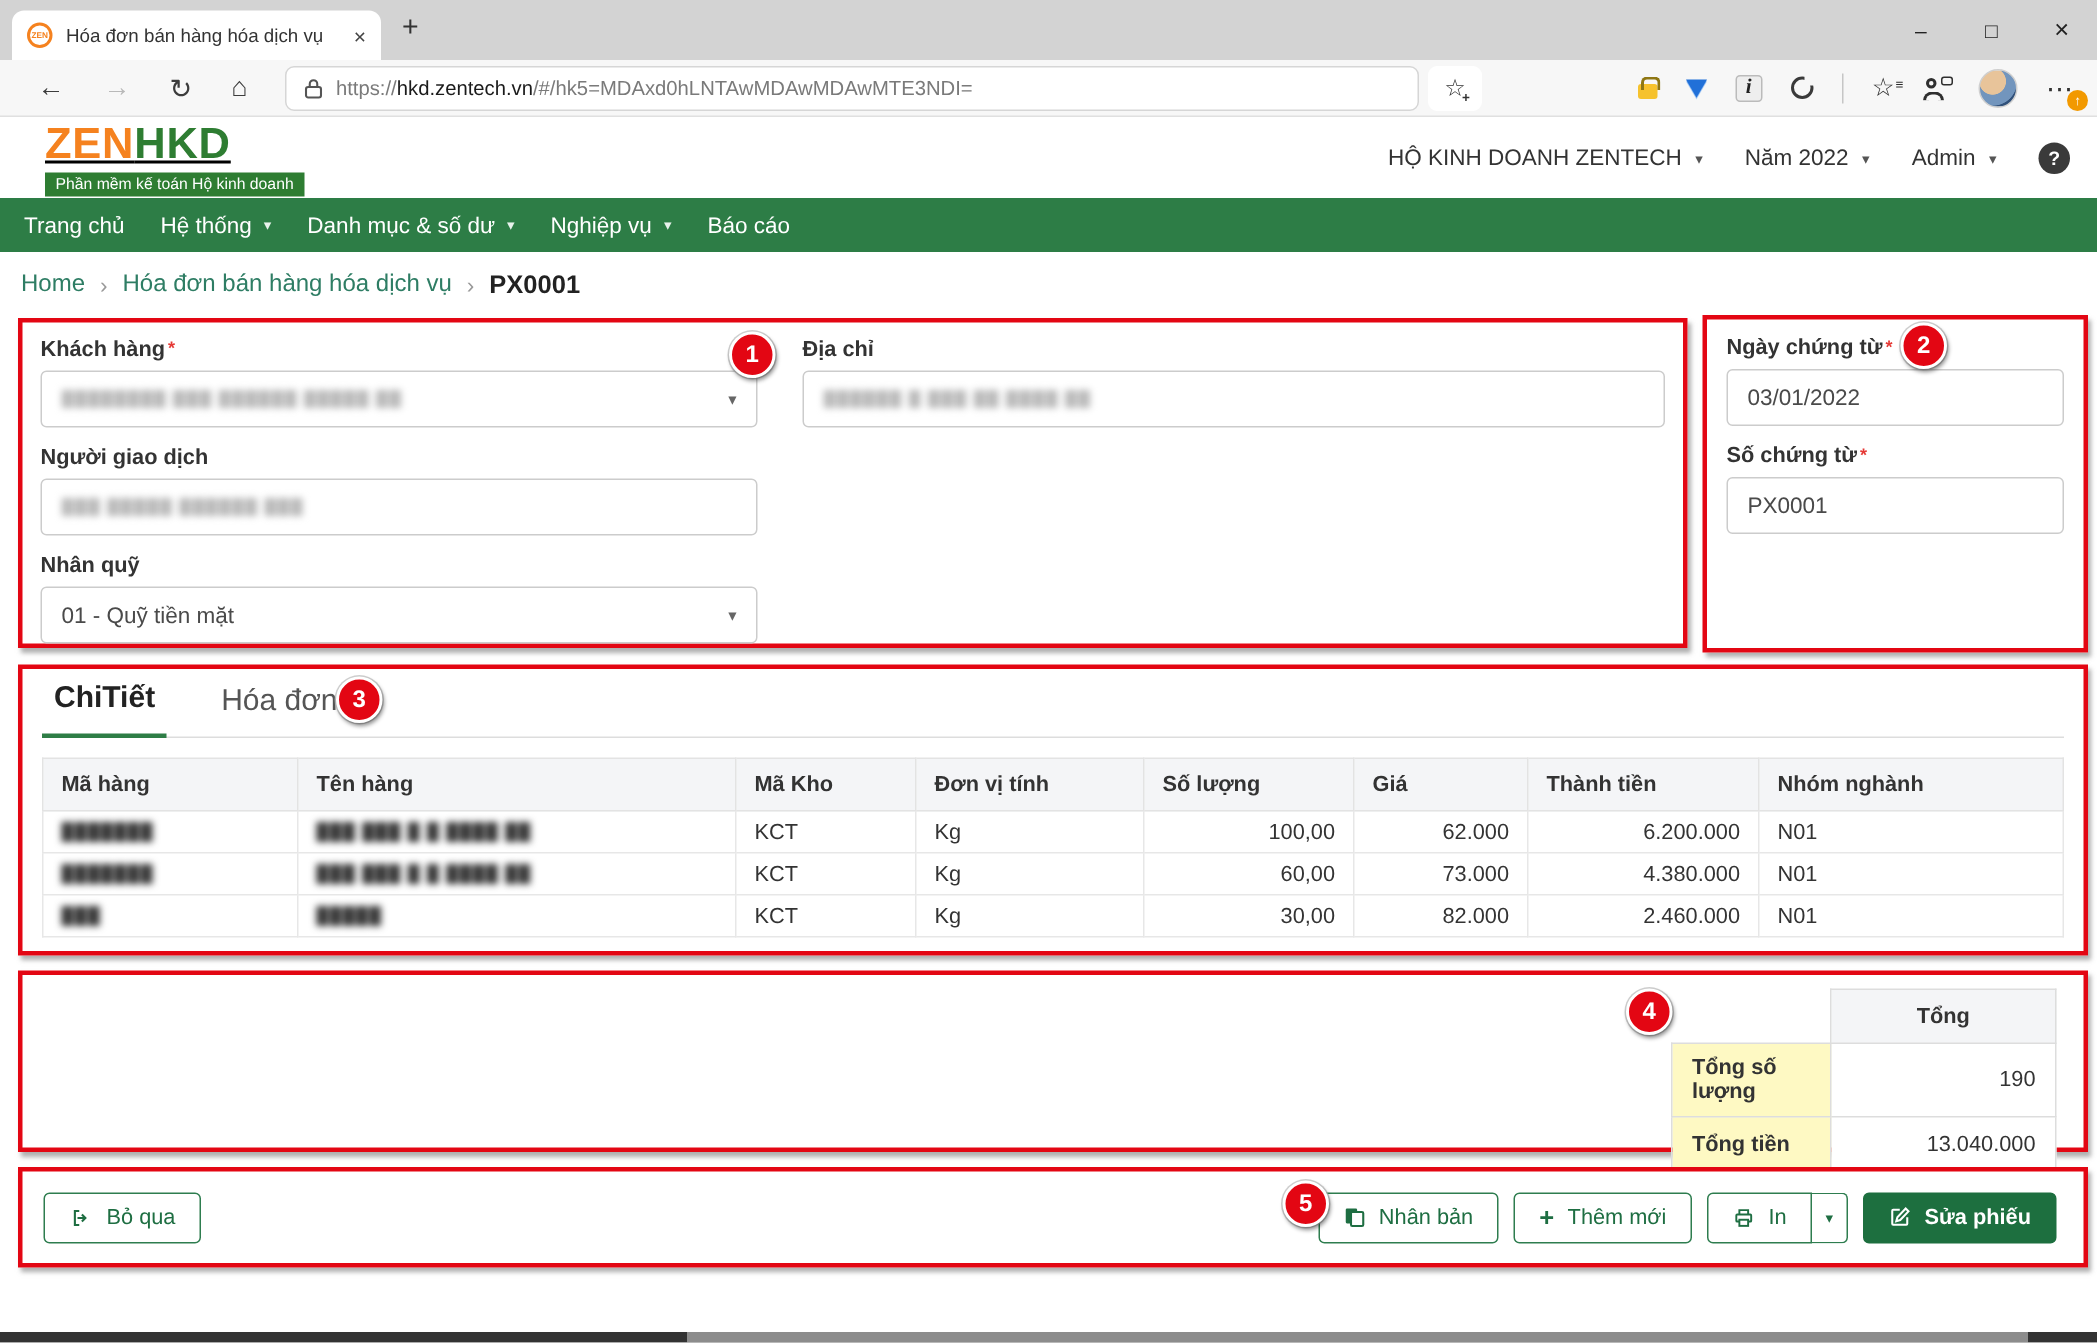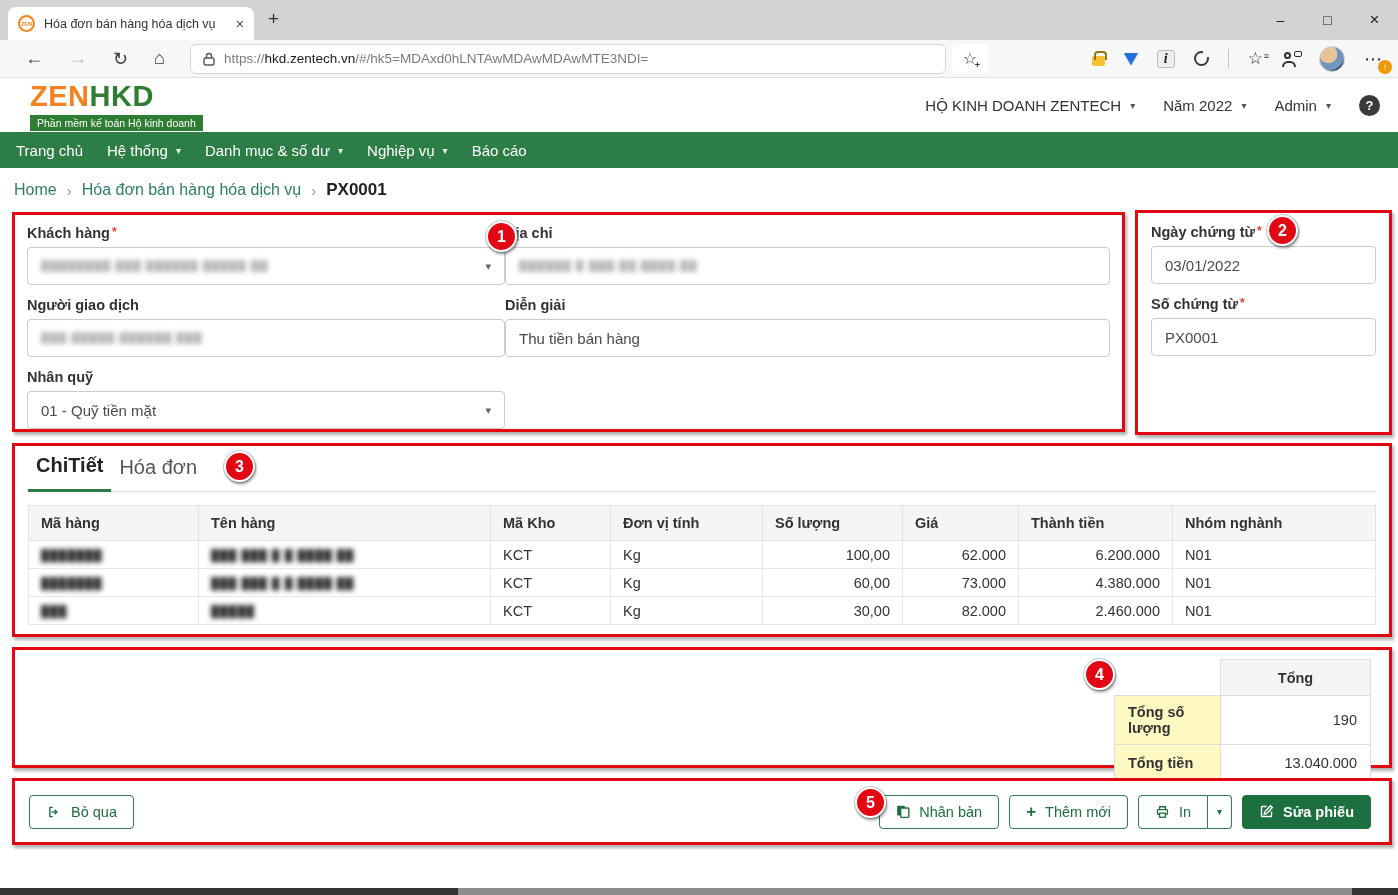--- a/index.html
+++ b/index.html
@@ -37,21 +37,21 @@
   .fb-ic { position:relative; width:18px; height:16px; }
   .fb-ic .head { position:absolute; left:2px; top:1px; width:7px; height:7px; border:2px solid #2f2f2f; border-radius:50%; }
   .fb-ic .torso { position:absolute; left:0; bottom:0; width:14px; height:6px; border:2px solid #2f2f2f; border-bottom:none; border-radius:7px 7px 0 0; }
   .fb-ic .bubble { position:absolute; right:-2px; top:0; width:8px; height:6px; border:1.5px solid #2f2f2f; border-radius:2px; background:#f7f7f7; }
   .avatar { width:26px; height:26px; border-radius:50%; background:radial-gradient(circle at 35% 30%, #e8c49a 0 38%, #7295bd 40% 70%, #31517a 72%); border:1px solid #cfcfcf; }
   .more-ic { position:relative; font-size:18px; color:#333; padding-right:4px; }
   .more-ic .upd { position:absolute; right:-6px; bottom:-4px; width:14px; height:14px; border-radius:50%; background:#f29900; color:#fff; font-size:9px; font-weight:bold; display:flex; align-items:center; justify-content:center; }
 
   
   .appheader { position:absolute; top:79px; left:0; right:0; height:53px; background:#fff; }
-  .logo { position:absolute; left:30px; top:1px; }
+  .logo { position:absolute; left:30px; top:1px;text-decoration:underline; }
   .logo .big { font-size:29px; font-weight:bold; letter-spacing:0.5px; }
   .logo .zen { color:#f5821f; } .logo .hkd { color:#2e7d32; }
   .tagline { display:inline-block; background:#2e7d32; color:#fff; font-size:10.5px; padding:2px 7px; margin-top:1px; }
   .hdr-right { position:absolute; right:18px; top:0; height:53px; display:flex; align-items:center; gap:28px; font-size:15px; color:#333; }
   .hdr-item { display:flex; align-items:center; gap:9px; }
   .caret { font-size:10px; color:#555; }
   .help-ic { width:21px; height:21px; border-radius:50%; background:#3a3a3a; color:#fff; font-weight:bold; font-size:13px; display:flex; align-items:center; justify-content:center; }
 
   
   .navbar { position:absolute; top:132px; left:0; right:0; height:36px; background:#2d7d46; display:flex; align-items:center; padding-left:16px; gap:24px; }
@@ -59,40 +59,40 @@
   .nav-item .caret { color:#e8f2ec; }
 
   
   .breadcrumb { position:absolute; top:168px; left:0; right:0; height:44px; display:flex; align-items:center; padding-left:14px; gap:10px; font-size:16px; }
   .bc-link { color:#2e7d64;text-align:center; }
   .bc-sep { color:#999; font-size:15px; }
   .bc-current { color:#222; font-weight:bold; font-size:17px; }
 
   
   .rbox { position:absolute; background:#fff; border:3px solid #e30613; box-shadow:2px 3px 3px rgba(110,110,110,.55); }
-  .box1 { left:12px; top:212px; width:1113px; height:220px; padding:10px 12px; display:flex; }
+  .box1 { left:12px; top:212px; width:1113px; height:220px; padding:10px 12px; display:flex; gap:30px; }
   .box2 { left:1135px; top:210px; width:257px; height:225px; padding:11px 13px; }
   .box3 { left:12px; top:443px; width:1380px; height:194px; padding:0 13px; overflow:hidden; }
   .box4 { left:12px; top:647px; width:1380px; height:121px; }
   .box5 { left:12px; top:778px; width:1380px; height:67px; display:flex; align-items:center; justify-content:space-between; padding:0 18px 0 14px; }
 
   
   .col-l { width:478px; } .col-r { flex:1; }
   .fgroup { margin-bottom:12px; }
   .flabel { display:block; font-size:14.5px; font-weight:bold; color:#333; margin-bottom:6px; }
   .req { color:#e53935; font-size:12px; vertical-align:top; margin-left:2px; }
   .ctrl { height:38px; border:1px solid #ccc; border-radius:4px; background:#fff; display:flex; align-items:center; justify-content:space-between; padding:0 13px; font-size:15px; color:#4a4a4a; }
   .ctrl .caret { color:#666; font-size:11px; }
   .blurred { filter:blur(2.5px); color:#b9b9b9; font-size:11px; letter-spacing:1px; overflow:hidden; white-space:nowrap; }
 
   
   .tabs { height:46px; border-bottom:1px solid #ddd; display:flex; align-items:flex-end; }
   .dtab { font-size:20px; padding:12px 8px; color:#555; }
   .dtab.active { color:#222; font-weight:bold; border-bottom:3px solid #2e7d46; margin-bottom:-1px; }
-  .dtab + .dtab { }
+  .dtab + .dtab { margin-left:28px; }
   table.detail { width:100%; border-collapse:collapse; margin-top:13px; font-size:14.5px; }
   table.detail th { background:#f4f5f7; border:1px solid #e3e3e3; text-align:left; font-weight:bold; color:#333; padding:9px 12px; }
   table.detail td { border:1px solid #e7e7e7; color:#333; padding:5px 12px; height:28px; }
   td.num { text-align:right; }
 
   
   .totals { position:absolute; right:18px; top:9px; border-collapse:collapse; font-size:14.5px; }
   .totals td { border:1px solid #ddd; padding:8px 13px; height:36px; }
   .totals td.ghost { border:none; background:transparent; }
   .totals td.tlabel { background:#fef9c3; font-weight:bold; color:#333; width:106px; }
@@ -241,26 +241,20 @@
             <span>01 - Quỹ tiền mặt</span>
             <span class="caret">▾</span>
           </div>
       </div>
     </div>
     <div class="col-r">
       <div class="fgroup">
         <span class="flabel">Địa chỉ</span>
         <div class="ctrl">
             <span class="blurred">██████ █ ███ ██ ████ ██</span>
-          </div>
-      </div>
-      <div class="fgroup">
-        <span class="flabel">Diễn giải</span>
-        <div class="ctrl">
-            <span>Thu tiền bán hàng</span>
           </div>
       </div>
     </div>
   </section>
 
   <section class="rbox box2">
     <div class="fgroup">
       <span class="flabel"><span>Ngày chứng từ</span><span class="req">*</span></span>
       <div class="ctrl">
           <span>03/01/2022</span>

